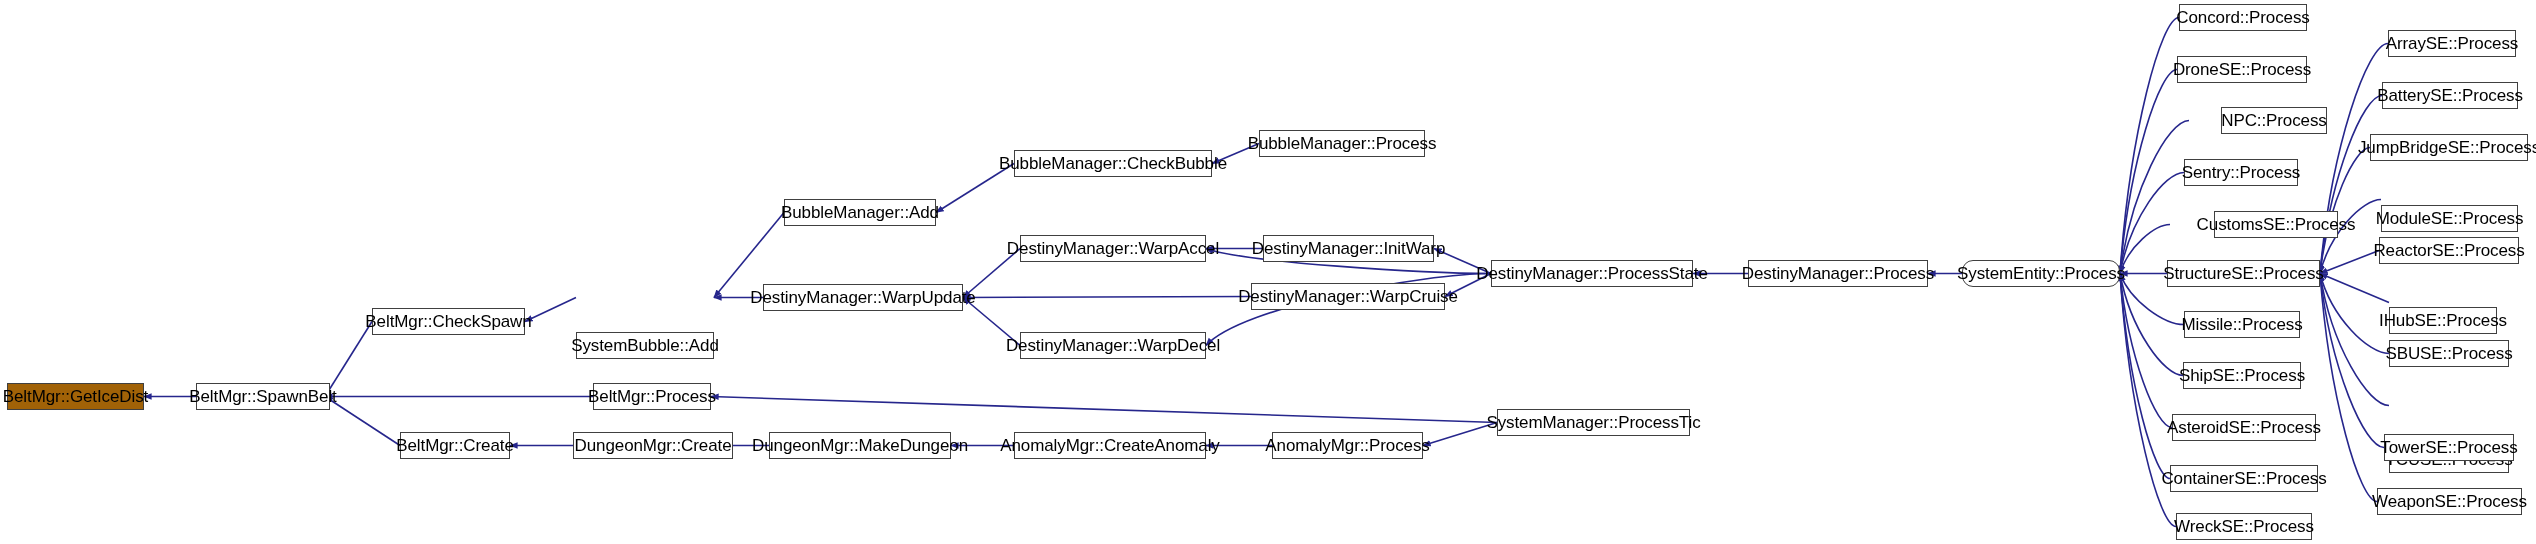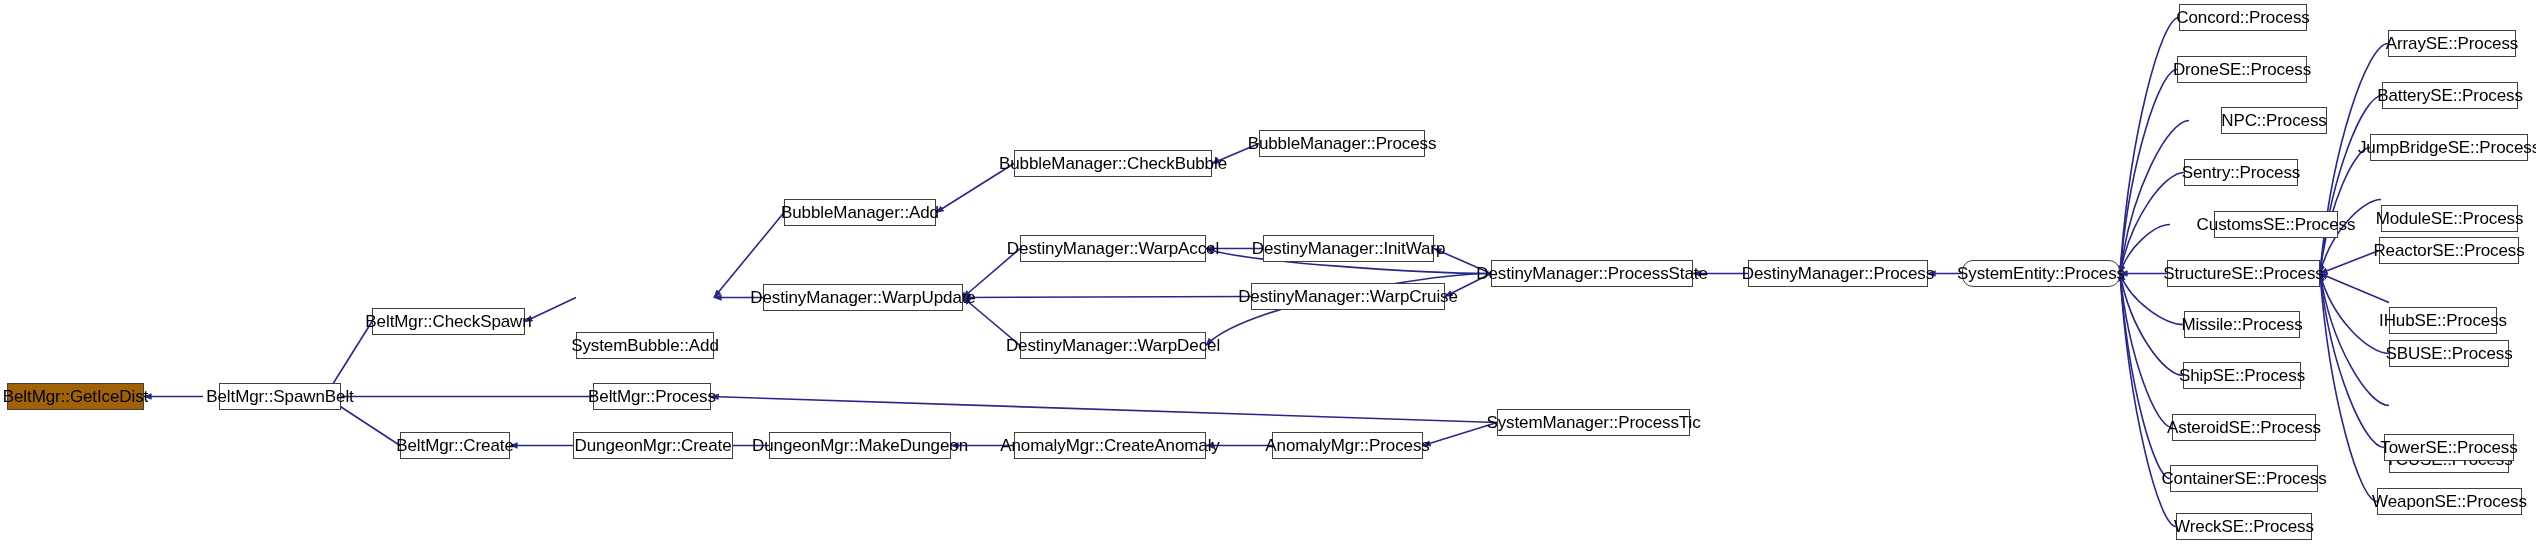--- a/index.html
+++ b/index.html
@@ -87,21 +87,21 @@
       <path d="M 2389 302.5 L 2320 273.5" fill="none" stroke="#26268c" stroke-width="1.6" marker-end="url(#ah)"></path>
       <path d="M 2389 353.5 C 2368.1275 353.5, 2331.385 317.5, 2320 273.5" fill="none" stroke="#26268c" stroke-width="1.6" marker-end="url(#ah)"></path>
       <path d="M 2389 405.5 C 2368.1275 405.5, 2331.385 346.1, 2320 273.5" fill="none" stroke="#26268c" stroke-width="1.6" marker-end="url(#ah)"></path>
       <path d="M 2384 447.5 C 2364.64 447.5, 2330.56 369.2, 2320 273.5" fill="none" stroke="#26268c" stroke-width="1.6" marker-end="url(#ah)"></path>
       <path d="M 2377 501.5 C 2359.7575 501.5, 2329.405 398.9, 2320 273.5" fill="none" stroke="#26268c" stroke-width="1.6" marker-end="url(#ah)"></path>
     </svg>
   <div id="nodes">
       <div class="node current" style="left: 7px; top: 383px; width: 137px; height: 27px;">
         <span class="lbl">BeltMgr::GetIceDist</span>
       </div>
-      <div class="node" style="left: 219px; top: 383px; width: 122px; height: 27px;">
+      <div class="node" style="left: 196px; top: 383px; width: 134px; height: 27px;">
         <span class="lbl">BeltMgr::SpawnBelt</span>
       </div>
       <div class="node" style="left: 372px; top: 308px; width: 153px; height: 27px;">
         <span class="lbl">BeltMgr::CheckSpawn</span>
       </div>
       <div class="node" style="left: 593px; top: 383px; width: 118px; height: 27px;">
         <span class="lbl">BeltMgr::Process</span>
       </div>
       <div class="node" style="left: 400px; top: 432px; width: 110px; height: 27px;">
         <span class="lbl">BeltMgr::Create</span>

